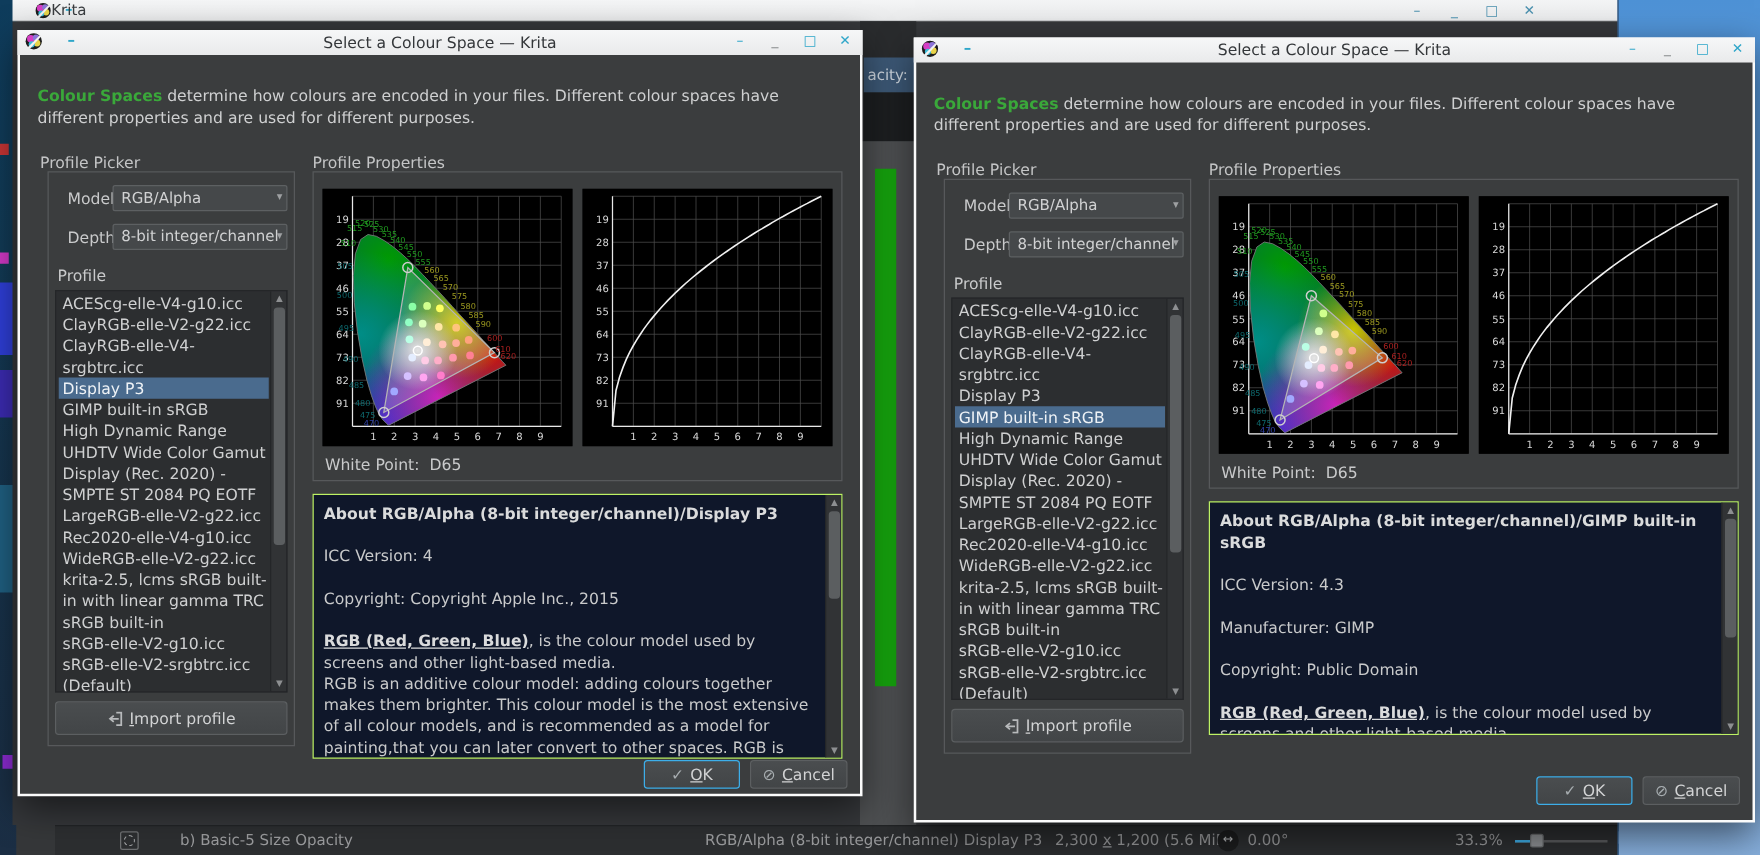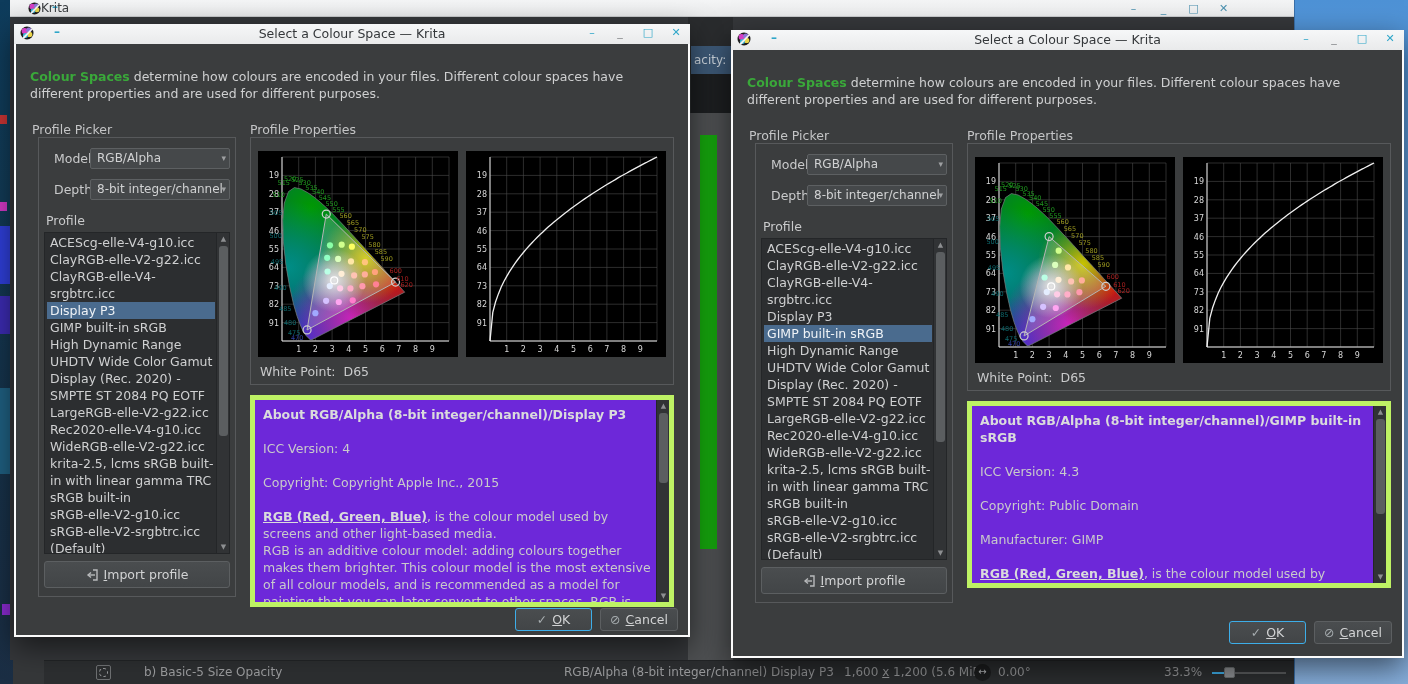--- a/index.html
+++ b/index.html
@@ -83,21 +83,21 @@
   .btn { position:absolute; background:linear-gradient(180deg,#4a4d4f,#424547);
     border:1px solid #5c5f61; border-radius:3px; color:#d2d3d4; font-size:12.5px;
     text-align:center; cursor:default; }
   .btn .bicon { margin-right:5px; color:#a7adb0; }
   .btn .acc { text-decoration:underline; }
   .btn.focus { border-color:#3daee9; }
 
   .charts-black { position:absolute; background:#000; }
   .wp-line { position:absolute; font-size:12.5px; color:#c9cacb; }
 
-  .aboutbox { position:absolute; background:#6d28d9; border:5px solid #bef264; overflow:hidden; }
+  .aboutbox { position:absolute; background:#0f172a; border:1px solid #bef264; overflow:hidden; }
   .about-text { position:absolute; left:8px; top:6px; right:18px; font-size:12.5px; line-height:17px; color:#c9cacb; }
   .about-text h3 { font-size:12.5px; color:#dadbdc; margin-bottom:17px; }
   .about-text p { margin-bottom:17px; }
   .about-text .metaline { margin-bottom:17px; }
   .rgb-bold { font-weight:bold; text-decoration:underline; color:#dadbdc; }
 
   svg text { font-family:"DejaVu Sans","Liberation Sans",sans-serif; }
 </style>
 </head>
 <body>
@@ -139,21 +139,21 @@
   <div class="mid-gray"></div>
   <div class="green-bar"></div>
 
   <div class="statusbar">
     <div class="preset-icon">
         <i></i>
       </div>
     <span class="sbtxt" style="left:100px">b) Basic-5 Size Opacity</span>
     <span class="sbtxt" style="left:520px">RGB/Alpha (8-bit integer/channel)  Display P3</span>
     <span class="sbtxt" style="left:800px">
-      <span>1,600 </span><span style="text-decoration:underline">x</span><span> 1,200 (5.6 MiB)</span>
+      <span>2,300 </span><span style="text-decoration:underline">x</span><span> 1,200 (5.6 MiB)</span>
     </span>
     <div class="rot-icon">↔</div>
     <span class="sbtxt" style="left:954px">0.00°</span>
     <span class="sbtxt" style="left:1120px">33.3%</span>
     <div class="zslider">
       <div class="zfill"></div>
       <div class="zhandle"></div>
     </div>
     <svg class="mon-icon" width="17" height="16" viewBox="0 0 17 16">
       <rect x="1" y="1" width="15" height="10" rx="1" fill="none" stroke="#9b9da0" stroke-width="1.3"></rect>
@@ -718,22 +718,22 @@
       <div class="wp-line" style="left:244px;top:320px">
         <span>White Point:</span>&nbsp;
         <span>D65</span>
       </div>
 
       <div class="aboutbox" style="left:234px;top:351px;width:424px;height:187px">
         <div class="about-text">
           <h3>About RGB/Alpha (8-bit integer/channel)/GIMP built-in sRGB</h3>
           <div>
               <div class="metaline">ICC Version: 4.3</div>
+              <div class="metaline">Manufacturer: GIMP</div>
               <div class="metaline">Copyright: Public Domain</div>
-              <div class="metaline">Manufacturer: GIMP</div>
             </div>
           <p style="margin-bottom:0">
             <span class="rgb-bold">RGB (Red, Green, Blue)</span><span>, is the colour model used by screens and other light-based media.</span>
           </p>
           <p style="margin-bottom:0">RGB is an additive colour model: adding colours together makes them brighter. This colour model is the most extensive of all colour models,</p>
         </div>
         <div class="vscroll">
           <div class="arr up">▲</div>
           <div class="handle" style="top:13px;height:95px"></div>
           <div class="arr dn">▼</div>

